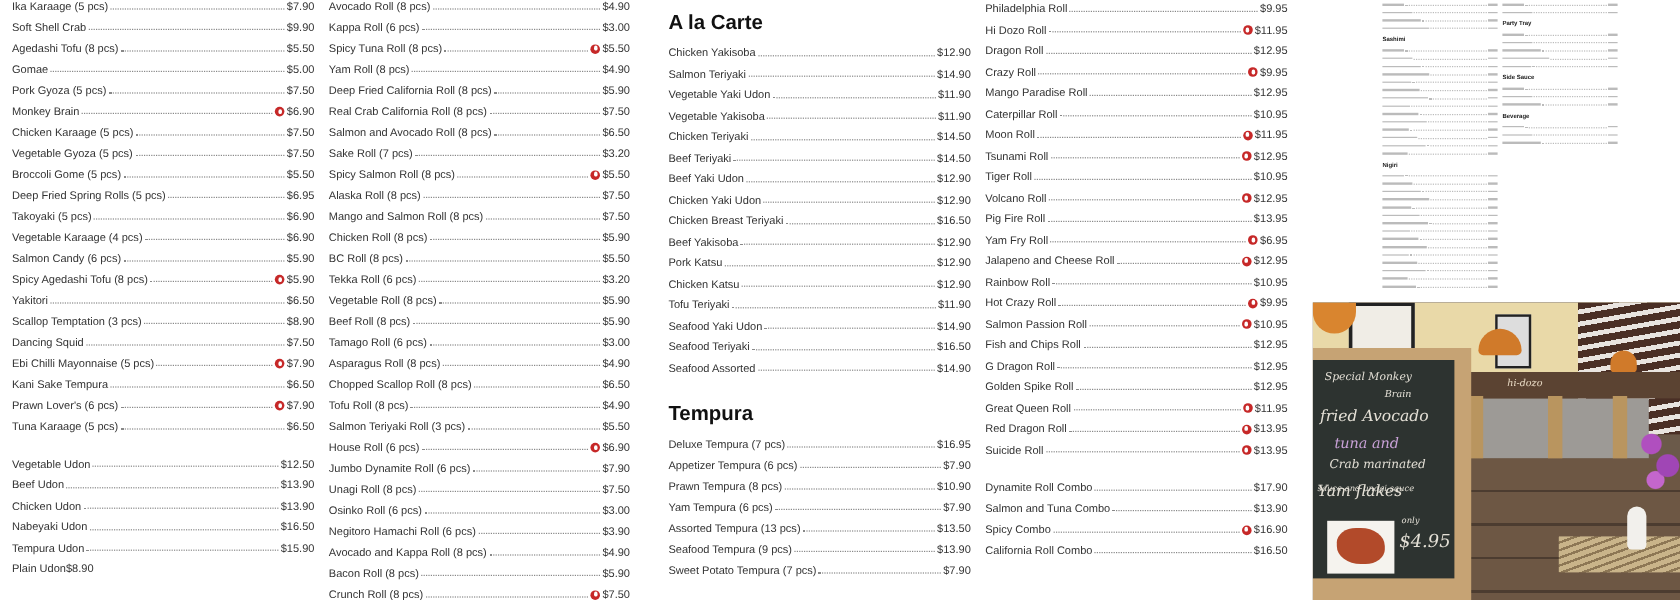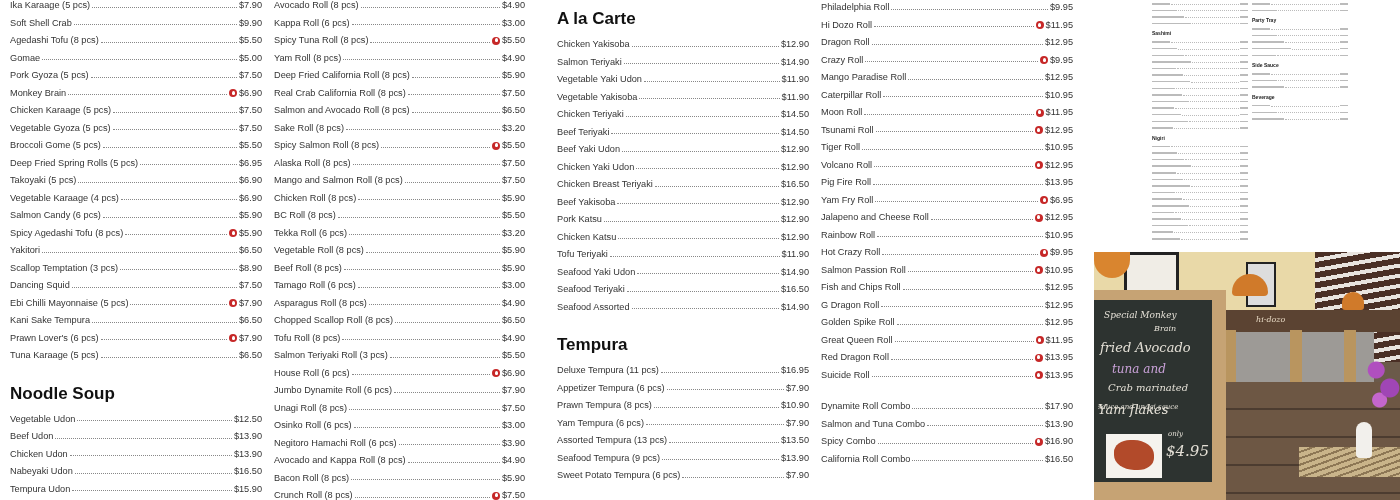--- a/index.html
+++ b/index.html
@@ -199,21 +199,20 @@
         <span class="spicy" style="background: rgb(198, 40, 40);"></span>
         <span class="price">$7.90</span>
       </div>
       <div class="item">
         <span class="name">Tuna Karaage (5 pcs)</span>
         <span class="dots"></span>
         <span class="price">$6.50</span>
       </div>
     </div>
   <div class="section-gap"></div>
-  <div class="section-title">Noodle Soup</div>
   <div>
       <div class="item">
         <span class="name">Vegetable Udon</span>
         <span class="dots"></span>
         <span class="price">$12.50</span>
       </div>
       <div class="item">
         <span class="name">Beef Udon</span>
         <span class="dots"></span>
         <span class="price">$13.90</span>
@@ -272,21 +271,21 @@
         <span class="name">Real Crab California Roll (8 pcs)</span>
         <span class="dots"></span>
         <span class="price">$7.50</span>
       </div>
       <div class="item">
         <span class="name">Salmon and Avocado Roll (8 pcs)</span>
         <span class="dots"></span>
         <span class="price">$6.50</span>
       </div>
       <div class="item">
-        <span class="name">Sake Roll (8 pcs)</span>
+        <span class="name">Sake Roll (7 pcs)</span>
         <span class="dots"></span>
         <span class="price">$3.20</span>
       </div>
       <div class="item">
         <span class="name">Spicy Salmon Roll (8 pcs)</span>
         <span class="dots"></span>
         <span class="spicy" style="background: rgb(198, 40, 40);"></span>
         <span class="price">$5.50</span>
       </div>
       <div class="item">
@@ -475,21 +474,21 @@
       <div class="item">
         <span class="name">Seafood Assorted</span>
         <span class="dots"></span>
         <span class="price">$14.90</span>
       </div>
     </div>
   <div class="section-gap"></div>
   <div class="section-title">Tempura</div>
   <div>
       <div class="item">
-        <span class="name">Deluxe Tempura (11 pcs)</span>
+        <span class="name">Deluxe Tempura (7 pcs)</span>
         <span class="dots"></span>
         <span class="price">$16.95</span>
       </div>
       <div class="item">
         <span class="name">Appetizer Tempura (6 pcs)</span>
         <span class="dots"></span>
         <span class="price">$7.90</span>
       </div>
       <div class="item">
         <span class="name">Prawn Tempura (8 pcs)</span>
@@ -505,21 +504,21 @@
         <span class="name">Assorted Tempura (13 pcs)</span>
         <span class="dots"></span>
         <span class="price">$13.50</span>
       </div>
       <div class="item">
         <span class="name">Seafood Tempura (9 pcs)</span>
         <span class="dots"></span>
         <span class="price">$13.90</span>
       </div>
       <div class="item">
-        <span class="name">Sweet Potato Tempura (6 pcs)</span>
+        <span class="name">Sweet Potato Tempura (7 pcs)</span>
         <span class="dots"></span>
         <span class="price">$7.90</span>
       </div>
     </div>
   <div class="section-gap"></div>
   <div class="section-title">Donburi</div>
 </div>
 
 <div class="col col-4">
   <div>

